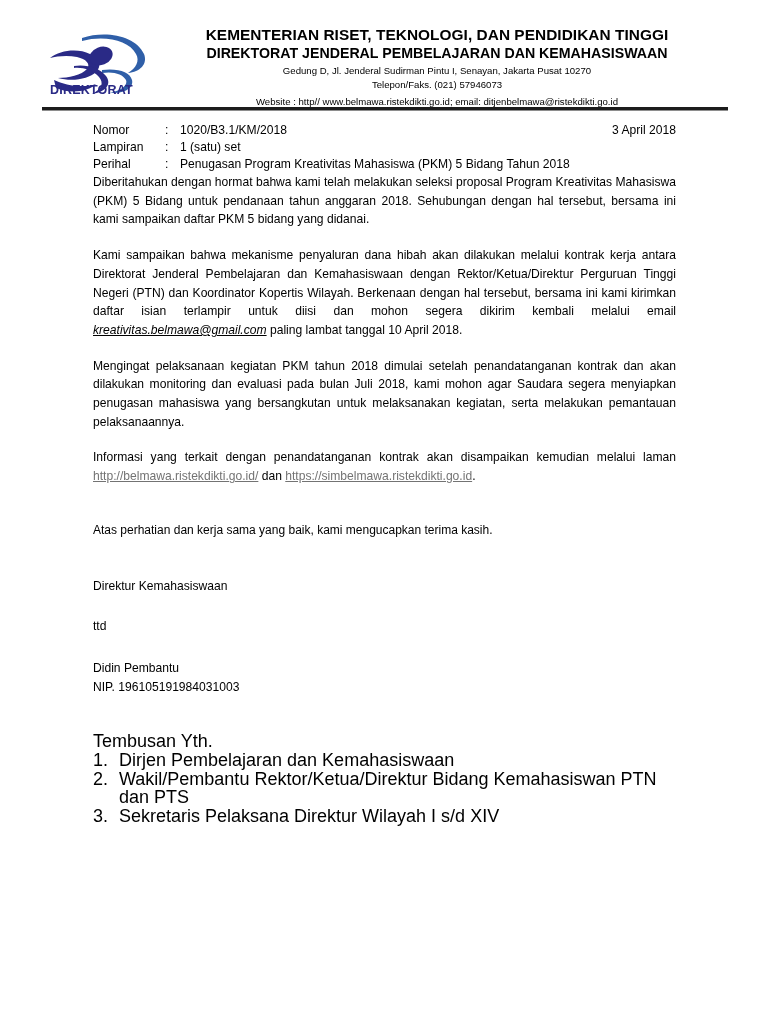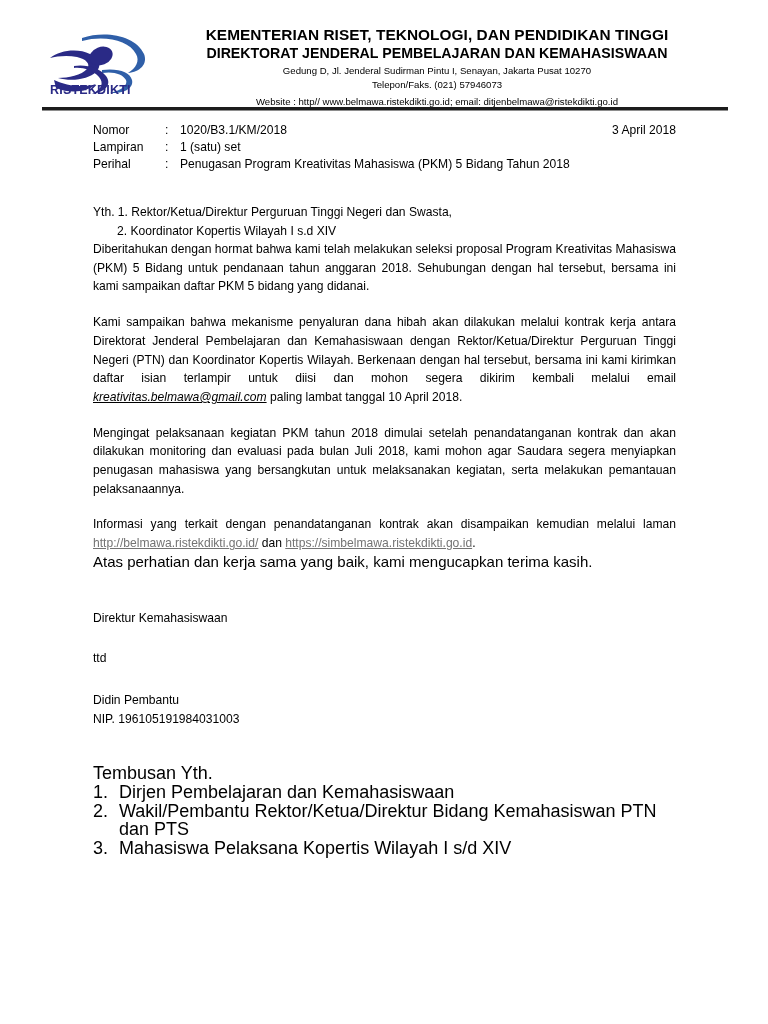--- a/index.html
+++ b/index.html
@@ -143,21 +143,22 @@
     color: #000000;
     white-space: nowrap;
   }
   .weblink {
     color: #737373;
     text-decoration: underline;
     white-space: nowrap;
   }
 
   .thanks {
-    font-size: 15px;
+    margin-top: 35px;
+    font-size: 12px;
     line-height: 18.7px;
   }
 
   
   .signature {
     margin-top: 37px;
     font-size: 12.1px;
     line-height: 18px;
   }
   .sig-ttd { margin-top: 22px; }
@@ -186,21 +187,21 @@
       <svg width="108" height="78" viewBox="0 0 108 78" aria-hidden="true">
 
         <path d="M38 10 C 62 2, 92 8, 100 26 C 104 36, 96 44, 84 45 C 92 40, 96 33, 92 26 C 85 12, 60 7, 38 13 Z" fill="#2f5fa8"></path>
         <path d="M58 42 C 74 40, 86 44, 88 52 C 90 60, 80 66, 66 65 C 78 62, 84 57, 82 52 C 79 46, 69 43, 58 45 Z" fill="#2f5fa8"></path>
 
         <path d="M6 30 C 16 22, 34 20, 46 26 C 56 31, 58 38, 52 44 C 45 51, 28 54, 14 50 C 24 50, 38 47, 43 41 C 47 36, 42 31, 33 29 C 24 27, 13 28, 6 30 Z" fill="#2a2a86"></path>
         <ellipse cx="57" cy="28" rx="12" ry="9" transform="rotate(-22 57 28)" fill="#2a2a86"></ellipse>
         <path d="M30 38 C 42 36, 56 40, 62 48 C 68 56, 62 64, 48 66 C 58 61, 60 55, 55 49 C 49 42, 38 39, 30 40 Z" fill="#2a2a86"></path>
         <path d="M10 52 C 22 58, 40 60, 52 56 C 44 64, 26 66, 12 60 Z" fill="#2a2a86"></path>
       </svg>
-      <div class="wordmark">RISTEKDIKTI</div>
+      <div class="wordmark">DIREKTORAT</div>
     </div>
 
     <div class="head-text">
       <div class="head-line1">KEMENTERIAN RISET, TEKNOLOGI, DAN PENDIDIKAN TINGGI</div>
       <div class="head-line2">DIREKTORAT JENDERAL PEMBELAJARAN DAN KEMAHASISWAAN</div>
       <div class="head-line3">Gedung D, Jl. Jenderal Sudirman Pintu I, Senayan, Jakarta Pusat 10270</div>
       <div class="head-line4">Telepon/Faks. (021) 57946073</div>
       <div class="head-line5">Website : http// www.belmawa.ristekdikti.go.id; email: ditjenbelmawa@ristekdikti.go.id</div>
     </div>
   </div>
@@ -224,24 +225,20 @@
         <td class="ref-date"></td>
       </tr>
       <tr>
         <td class="ref-label">Perihal</td>
         <td class="ref-colon">:</td>
         <td colspan="2">Penugasan Program Kreativitas Mahasiswa (PKM) 5 Bidang Tahun 2018</td>
       </tr>
     </tbody>
       </table>
 
-    <div class="addressee">
-      <div>Yth. 1. Rektor/Ketua/Direktur Perguruan Tinggi Negeri dan Swasta,</div>
-      <div class="l2">2. Koordinator Kopertis Wilayah I s.d XIV</div>
-    </div>
 
     <p class="para p1">Diberitahukan dengan hormat bahwa kami telah melakukan seleksi proposal Program Kreativitas Mahasiswa (PKM) 5 Bidang untuk pendanaan tahun anggaran 2018. Sehubungan dengan hal tersebut, bersama ini kami sampaikan daftar PKM 5 bidang yang didanai.</p>
 
     <p class="para gap"><span>Kami sampaikan bahwa mekanisme penyaluran dana hibah akan dilakukan melalui kontrak kerja antara Direktorat Jenderal Pembelajaran dan Kemahasiswaan dengan Rektor/Ketua/Direktur Perguruan Tinggi Negeri (PTN) dan Koordinator Kopertis Wilayah. Berkenaan dengan hal tersebut, bersama ini kami kirimkan daftar isian terlampir untuk diisi dan mohon segera dikirim kembali melalui email </span><span class="email-link">kreativitas.belmawa@gmail.com</span><span> paling lambat tanggal 10 April 2018.</span></p>
 
     <p class="para gap">Mengingat pelaksanaan kegiatan PKM tahun 2018 dimulai setelah penandatanganan kontrak dan akan dilakukan monitoring dan evaluasi pada bulan Juli 2018, kami mohon agar Saudara segera menyiapkan penugasan mahasiswa yang bersangkutan untuk melaksanakan kegiatan, serta melakukan pemantauan pelaksanaannya.</p>
 
     <p class="para gap"><span>Informasi yang terkait dengan penandatanganan kontrak akan disampaikan kemudian melalui laman </span><span class="weblink">http://belmawa.ristekdikti.go.id/</span><span> dan </span><span class="weblink">https://simbelmawa.ristekdikti.go.id</span><span>.</span></p>
 
     <div class="thanks">Atas perhatian dan kerja sama yang baik, kami mengucapkan terima kasih.</div>
@@ -259,18 +256,18 @@
       <div class="t-row">
         <div class="t-num">1.</div>
         <div class="t-txt">Dirjen Pembelajaran dan Kemahasiswaan</div>
       </div>
       <div class="t-row">
         <div class="t-num">2.</div>
         <div class="t-txt">Wakil/Pembantu Rektor/Ketua/Direktur Bidang Kemahasiswan PTN dan PTS</div>
       </div>
       <div class="t-row">
         <div class="t-num">3.</div>
-        <div class="t-txt">Mahasiswa Pelaksana Kopertis Wilayah I s/d XIV</div>
+        <div class="t-txt">Sekretaris Pelaksana Direktur Wilayah I s/d XIV</div>
       </div>
     </div>
 
   </div>
 </div>
 
 </body></html>

